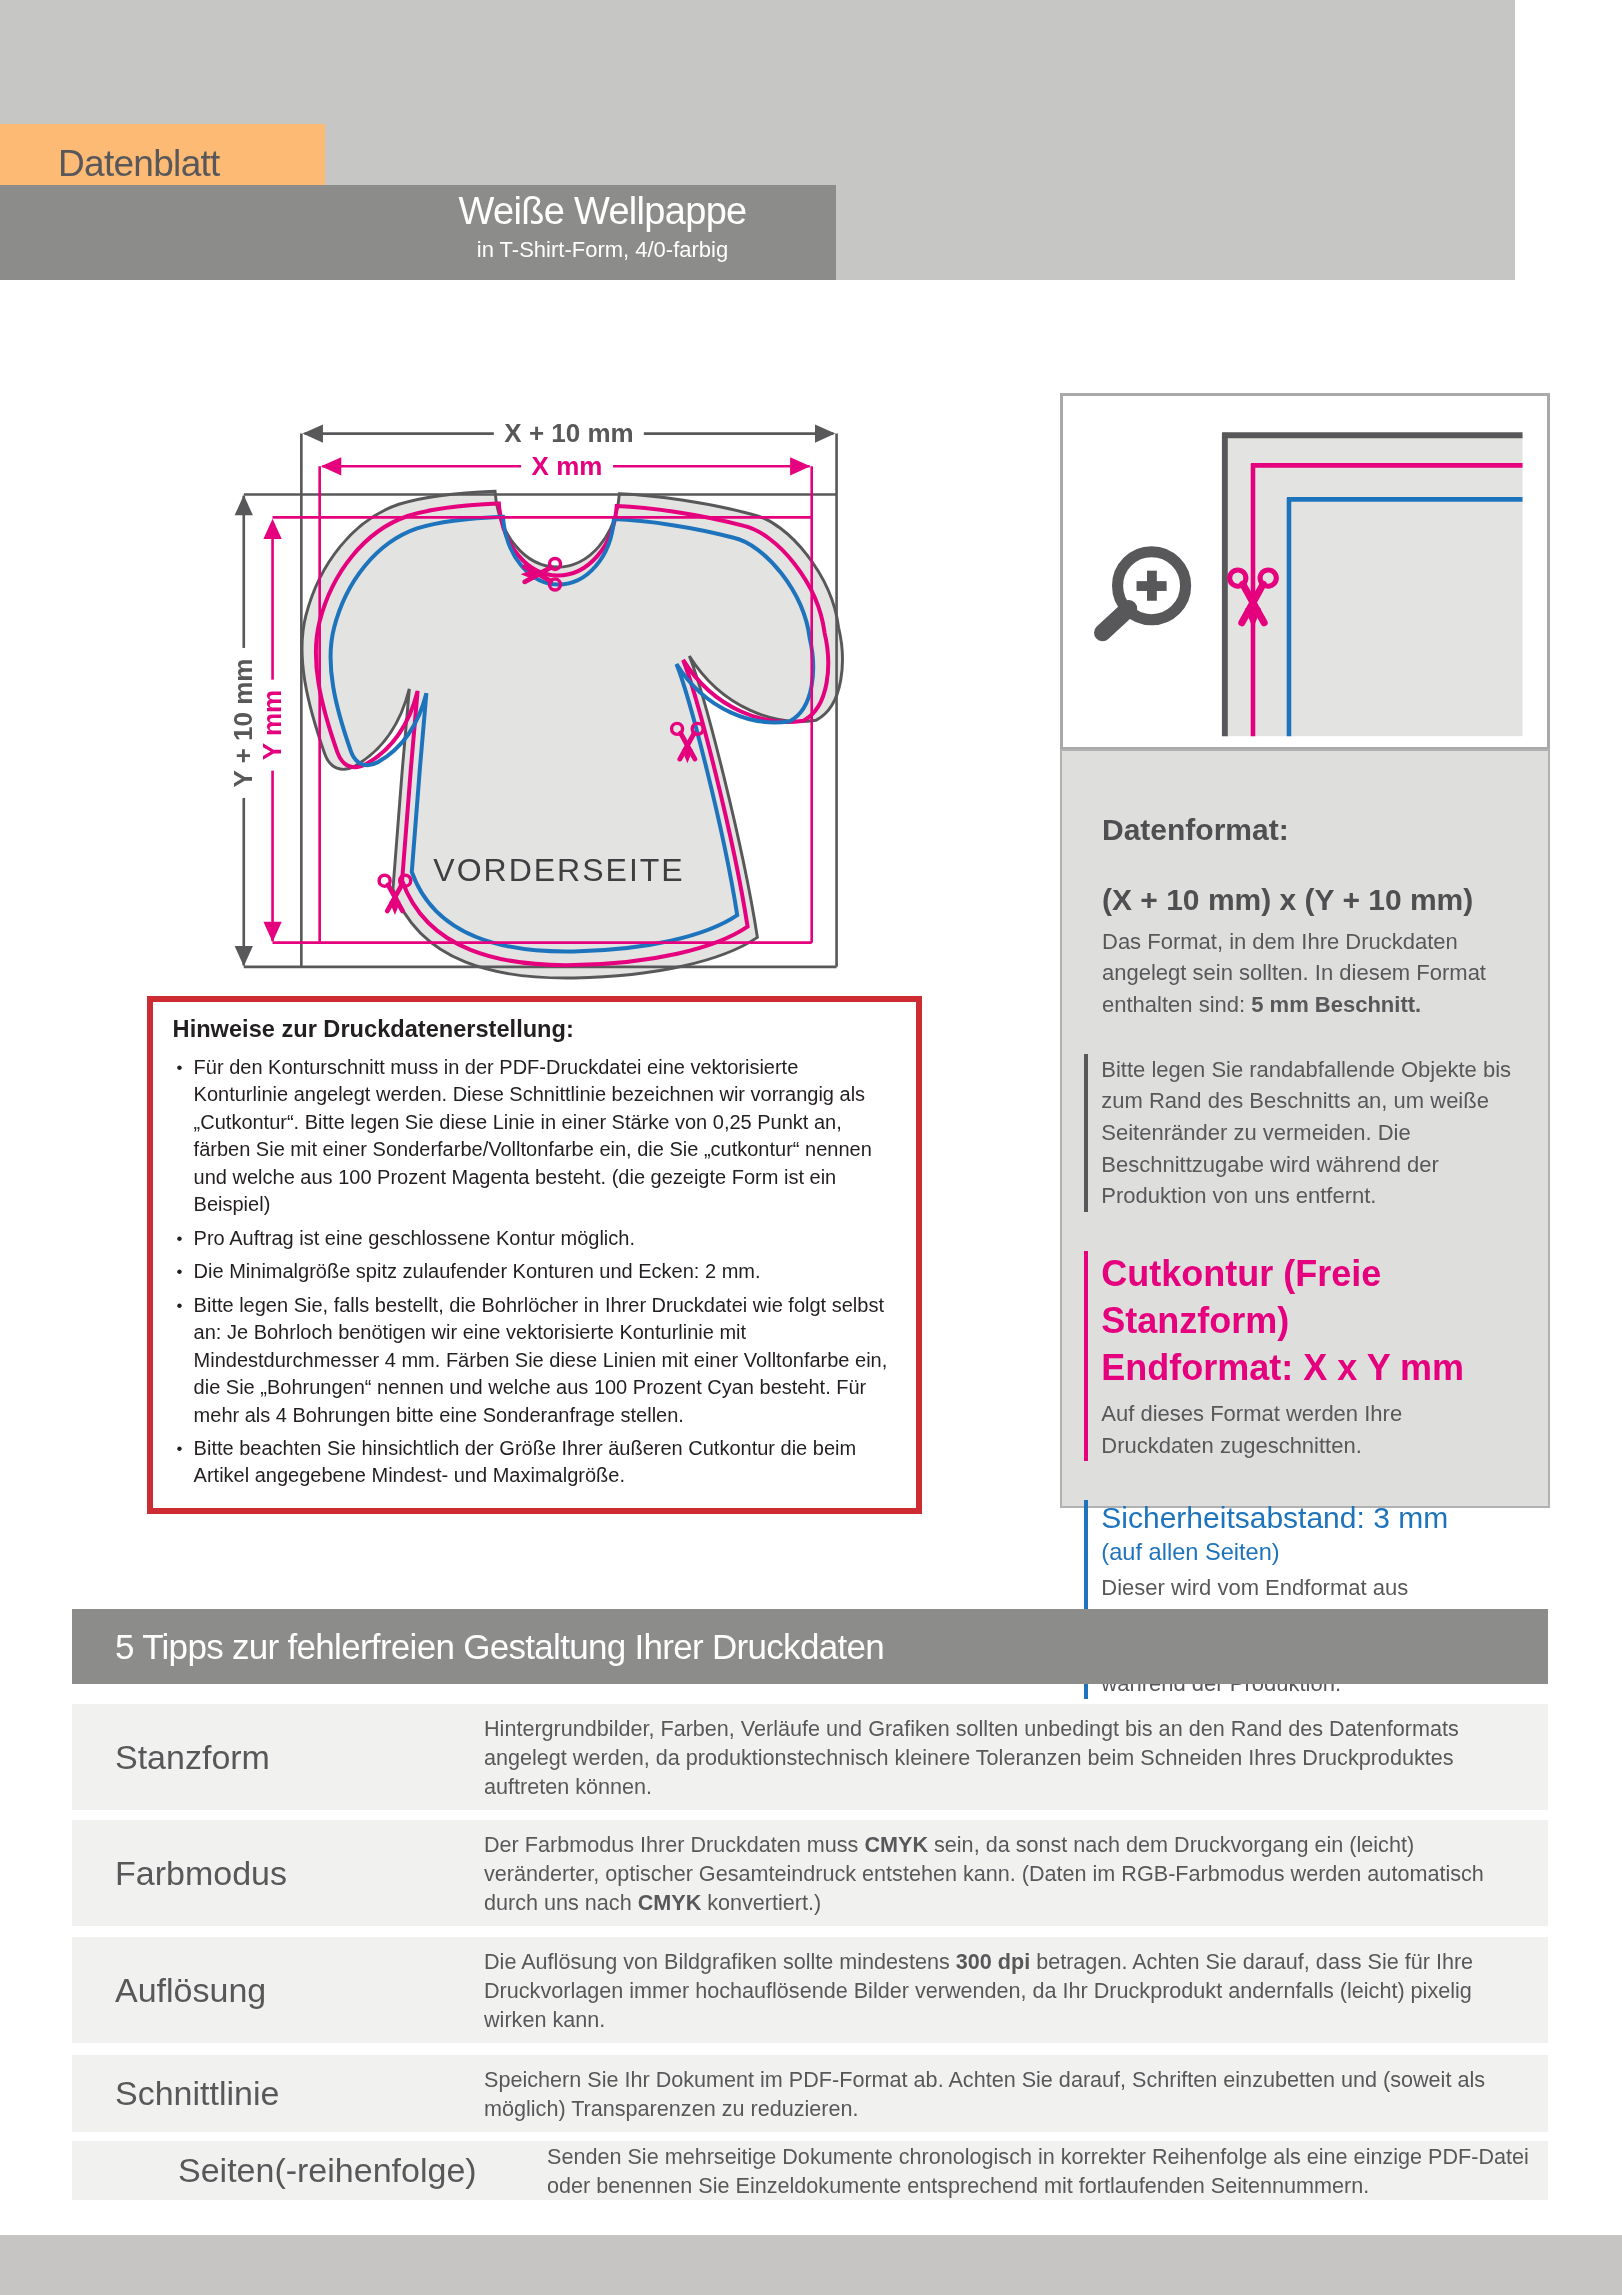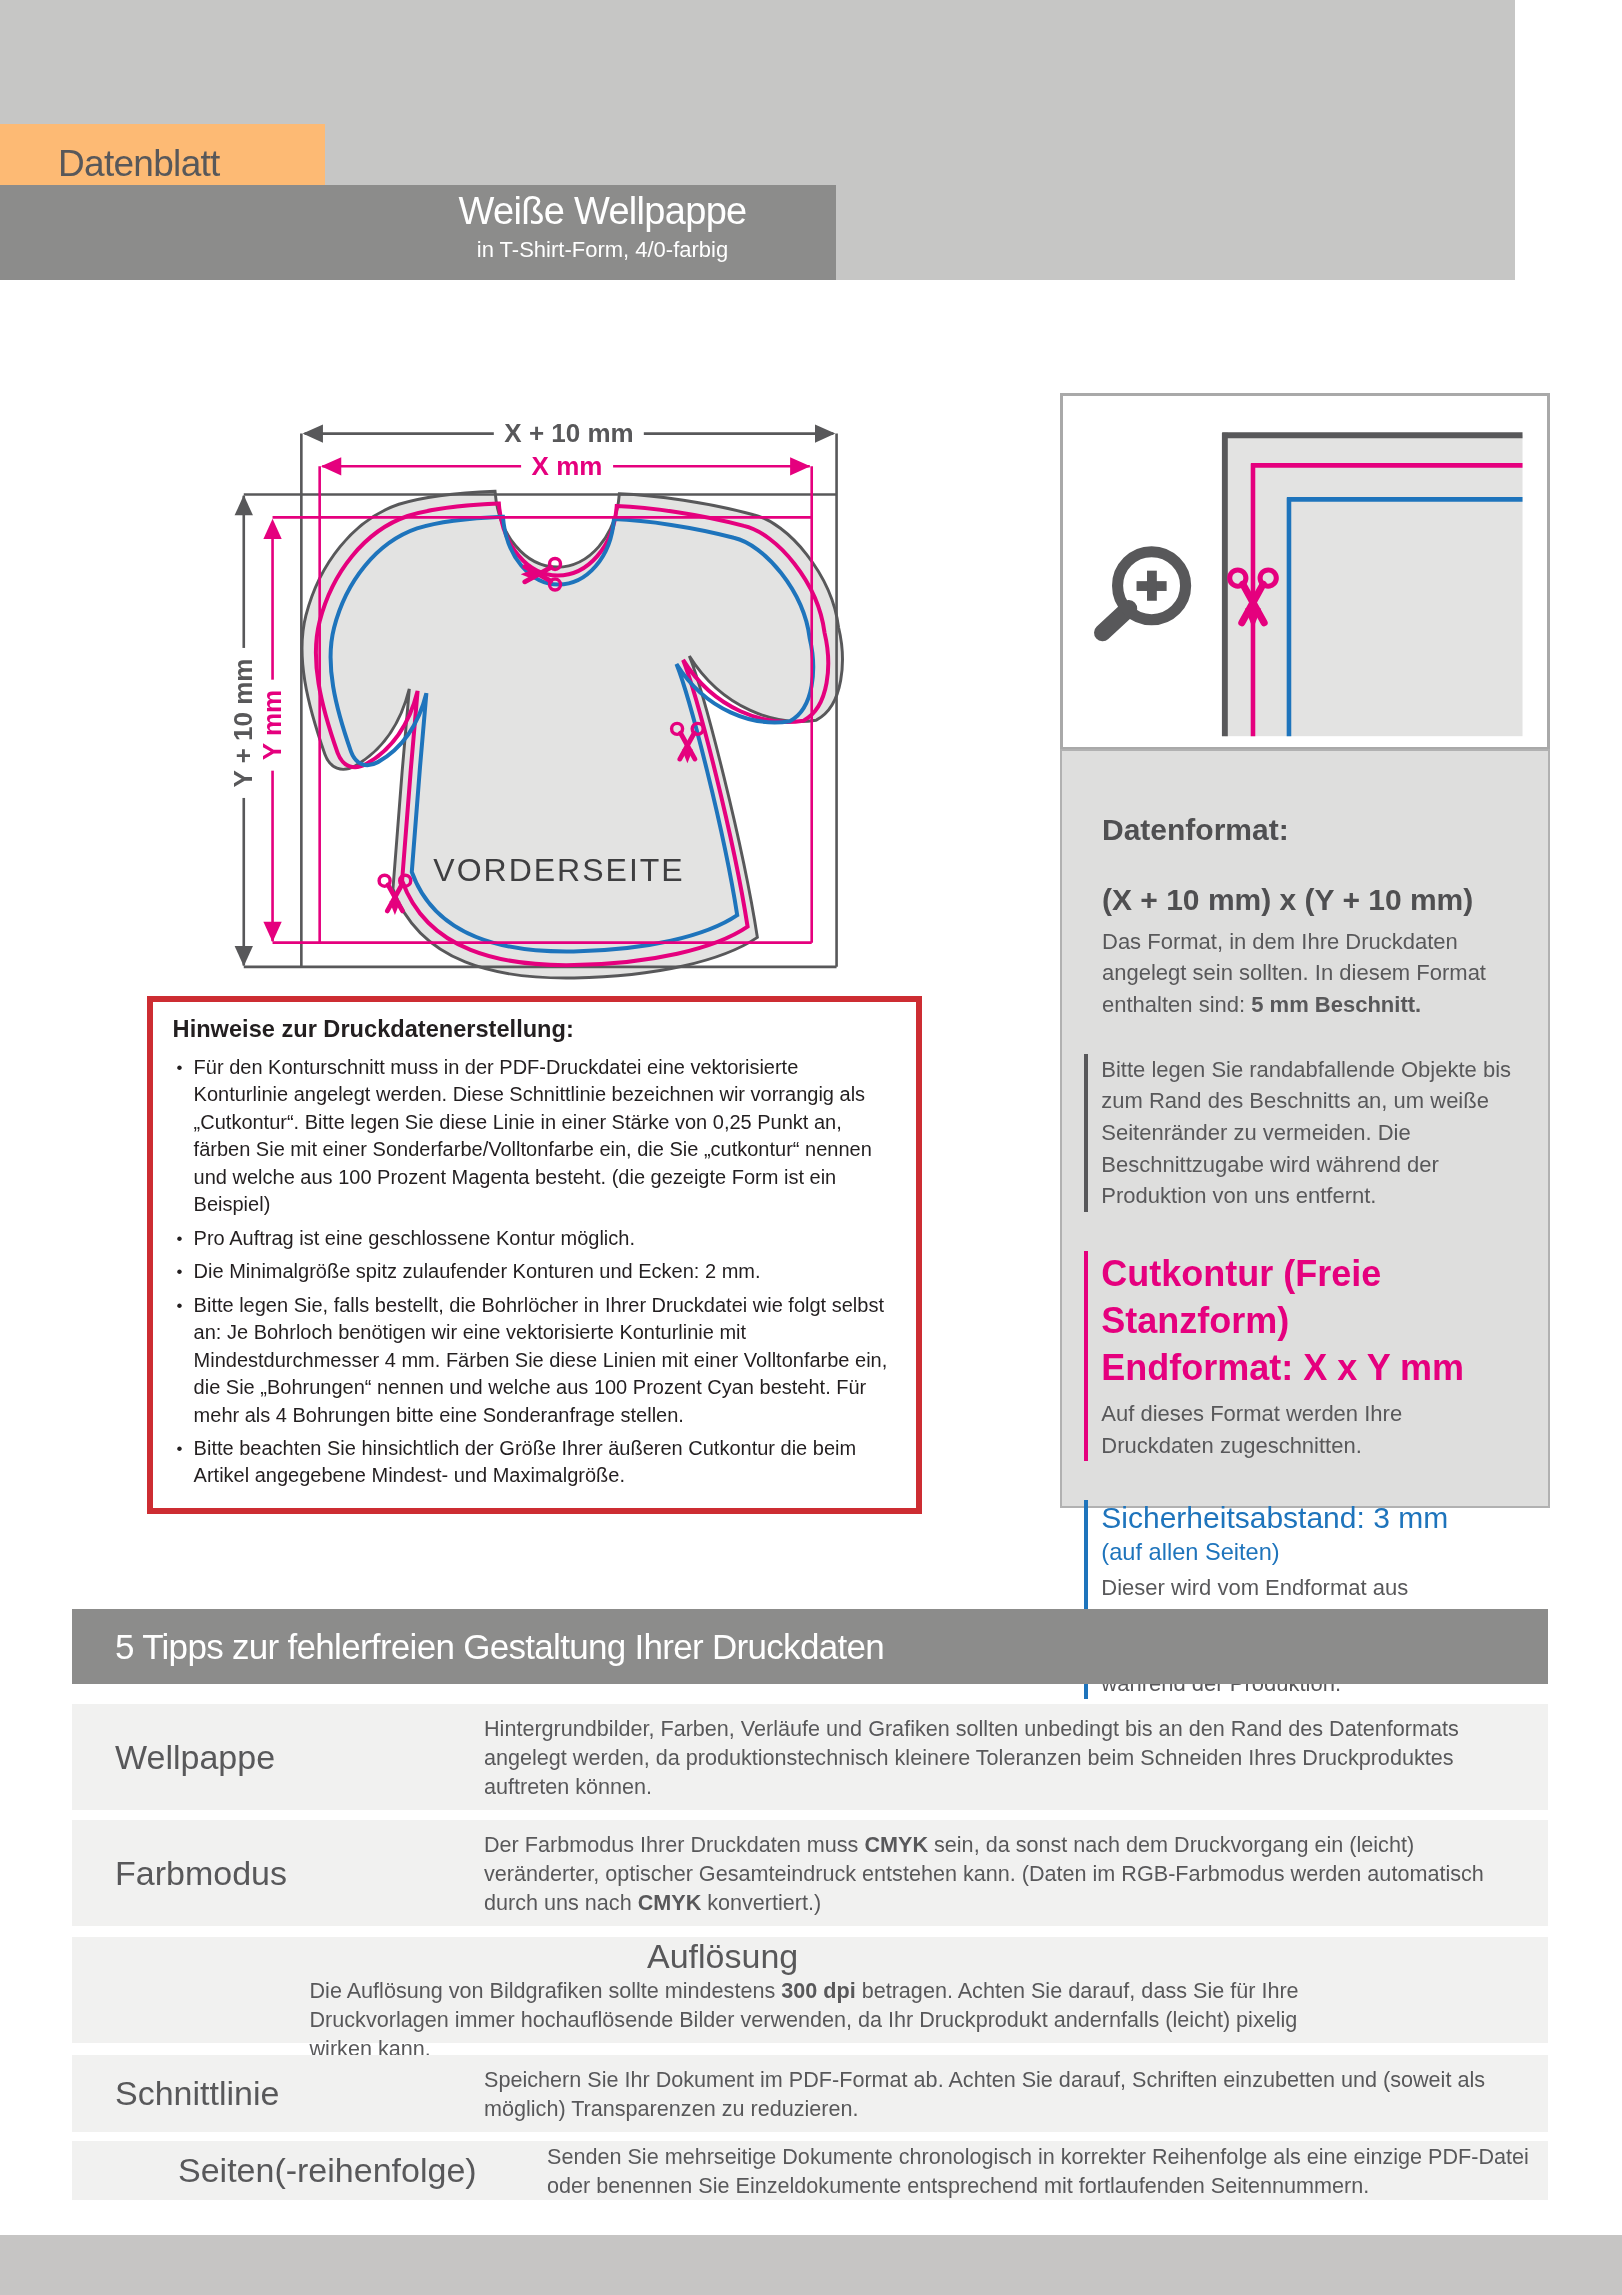--- a/index.html
+++ b/index.html
@@ -242,28 +242,28 @@
       <div class="blu-sub">(auf allen Seiten)</div>
       <div class="ip-body">Dieser wird vom Endformat aus gemessen und verhindert unerwünschten Anschnitt Ihrer Texte und Informationen während der Produktion.</div>
     </div>
   </div>
 
   <div class="abs tips-banner">
     <span class="tips-banner-text">5 Tipps zur fehlerfreien Gestaltung Ihrer Druckdaten</span>
   </div>
 
   <div class="abs tip-row" style="top:1704px;height:106px;">
-    <div class="tip-label">Wellpappe</div>
+    <div class="tip-label">Stanzform</div>
     <div class="tip-text"><span>Hintergrundbilder, Farben, Verläufe und Grafiken sollten unbedingt bis an den Rand des Datenformats angelegt werden, da produktionstechnisch kleinere Toleranzen beim Schneiden Ihres Druckproduktes auftreten können.</span></div>
   </div>
   <div class="abs tip-row" style="top:1820px;height:106px;">
     <div class="tip-label">Farbmodus</div>
     <div class="tip-text"><span>Der Farbmodus Ihrer Druckdaten muss </span><span class="b">CMYK</span><span> sein, da sonst nach dem Druckvorgang ein (leicht) veränderter, optischer Gesamteindruck entstehen kann. (Daten im RGB-Farbmodus werden automatisch durch uns nach </span><span class="b">CMYK</span><span> konvertiert.)</span></div>
   </div>
-  <div class="abs tip-row" style="top:1937px;height:106px;flex-direction:column;">
+  <div class="abs tip-row" style="top:1937px;height:106px;">
     <div class="tip-label">Auflösung</div>
     <div class="tip-text"><span>Die Auflösung von Bildgrafiken sollte mindestens </span><span class="b">300 dpi</span><span> betragen. Achten Sie darauf, dass Sie für Ihre Druckvorlagen immer hochauflösende Bilder verwenden, da Ihr Druckprodukt andernfalls (leicht) pixelig wirken kann.</span></div>
   </div>
   <div class="abs tip-row" style="top:2055px;height:77px;">
     <div class="tip-label">Schnittlinie</div>
     <div class="tip-text"><span>Speichern Sie Ihr Dokument im PDF-Format ab. Achten Sie darauf, Schriften einzubetten und (soweit als möglich) Transparenzen zu reduzieren.</span></div>
   </div>
   <div class="abs tip-row" style="top:2141px;height:59px;justify-content:flex-end;">
     <div class="tip-label">Seiten(-reihenfolge)</div>
     <div class="tip-text"><span>Senden Sie mehrseitige Dokumente chronologisch in korrekter Reihenfolge als eine einzige PDF-Datei oder benennen Sie Einzeldokumente entsprechend mit fortlaufenden Seitennummern.</span></div>

